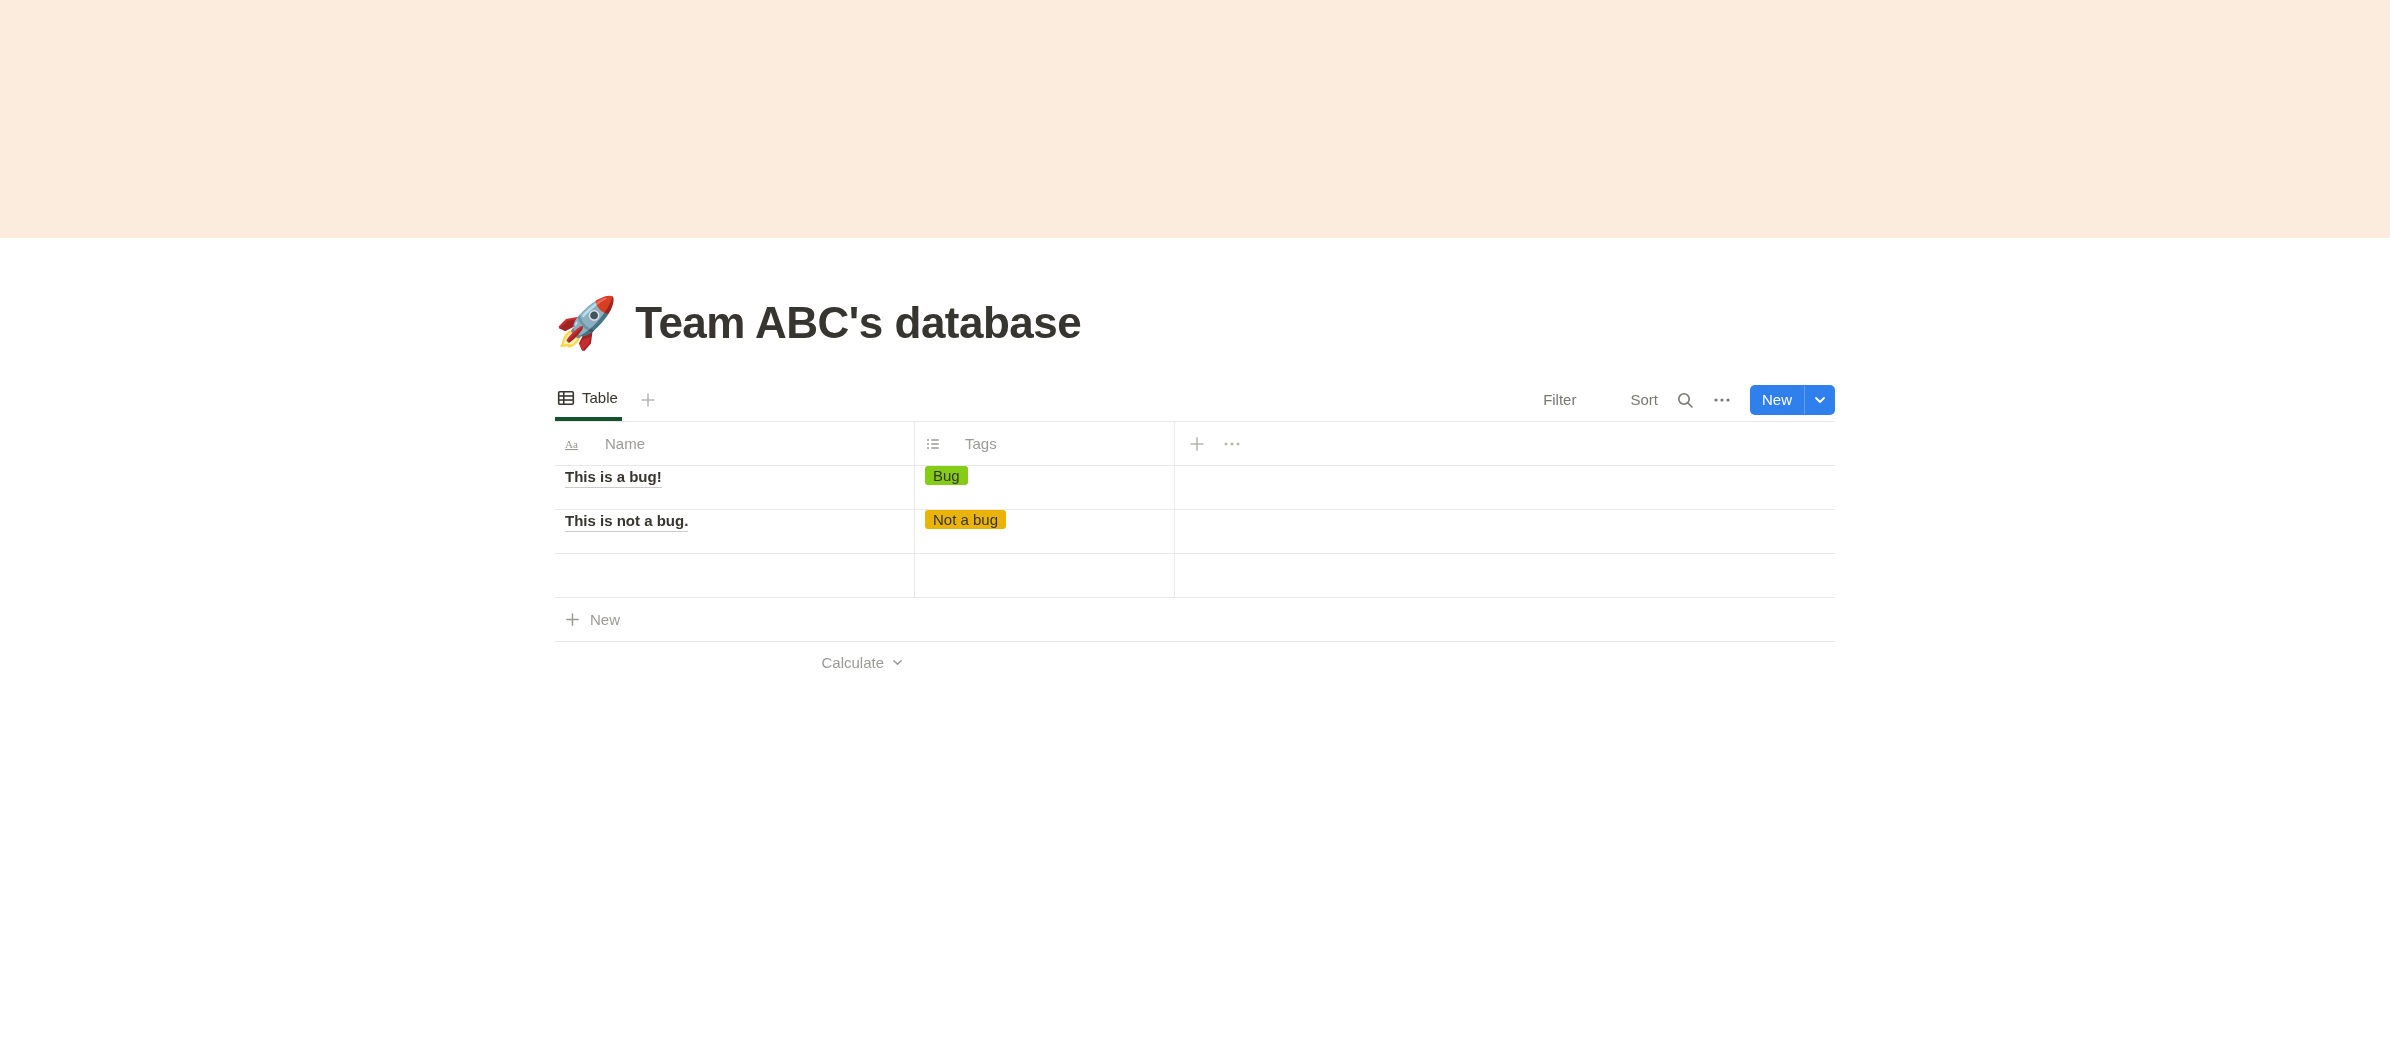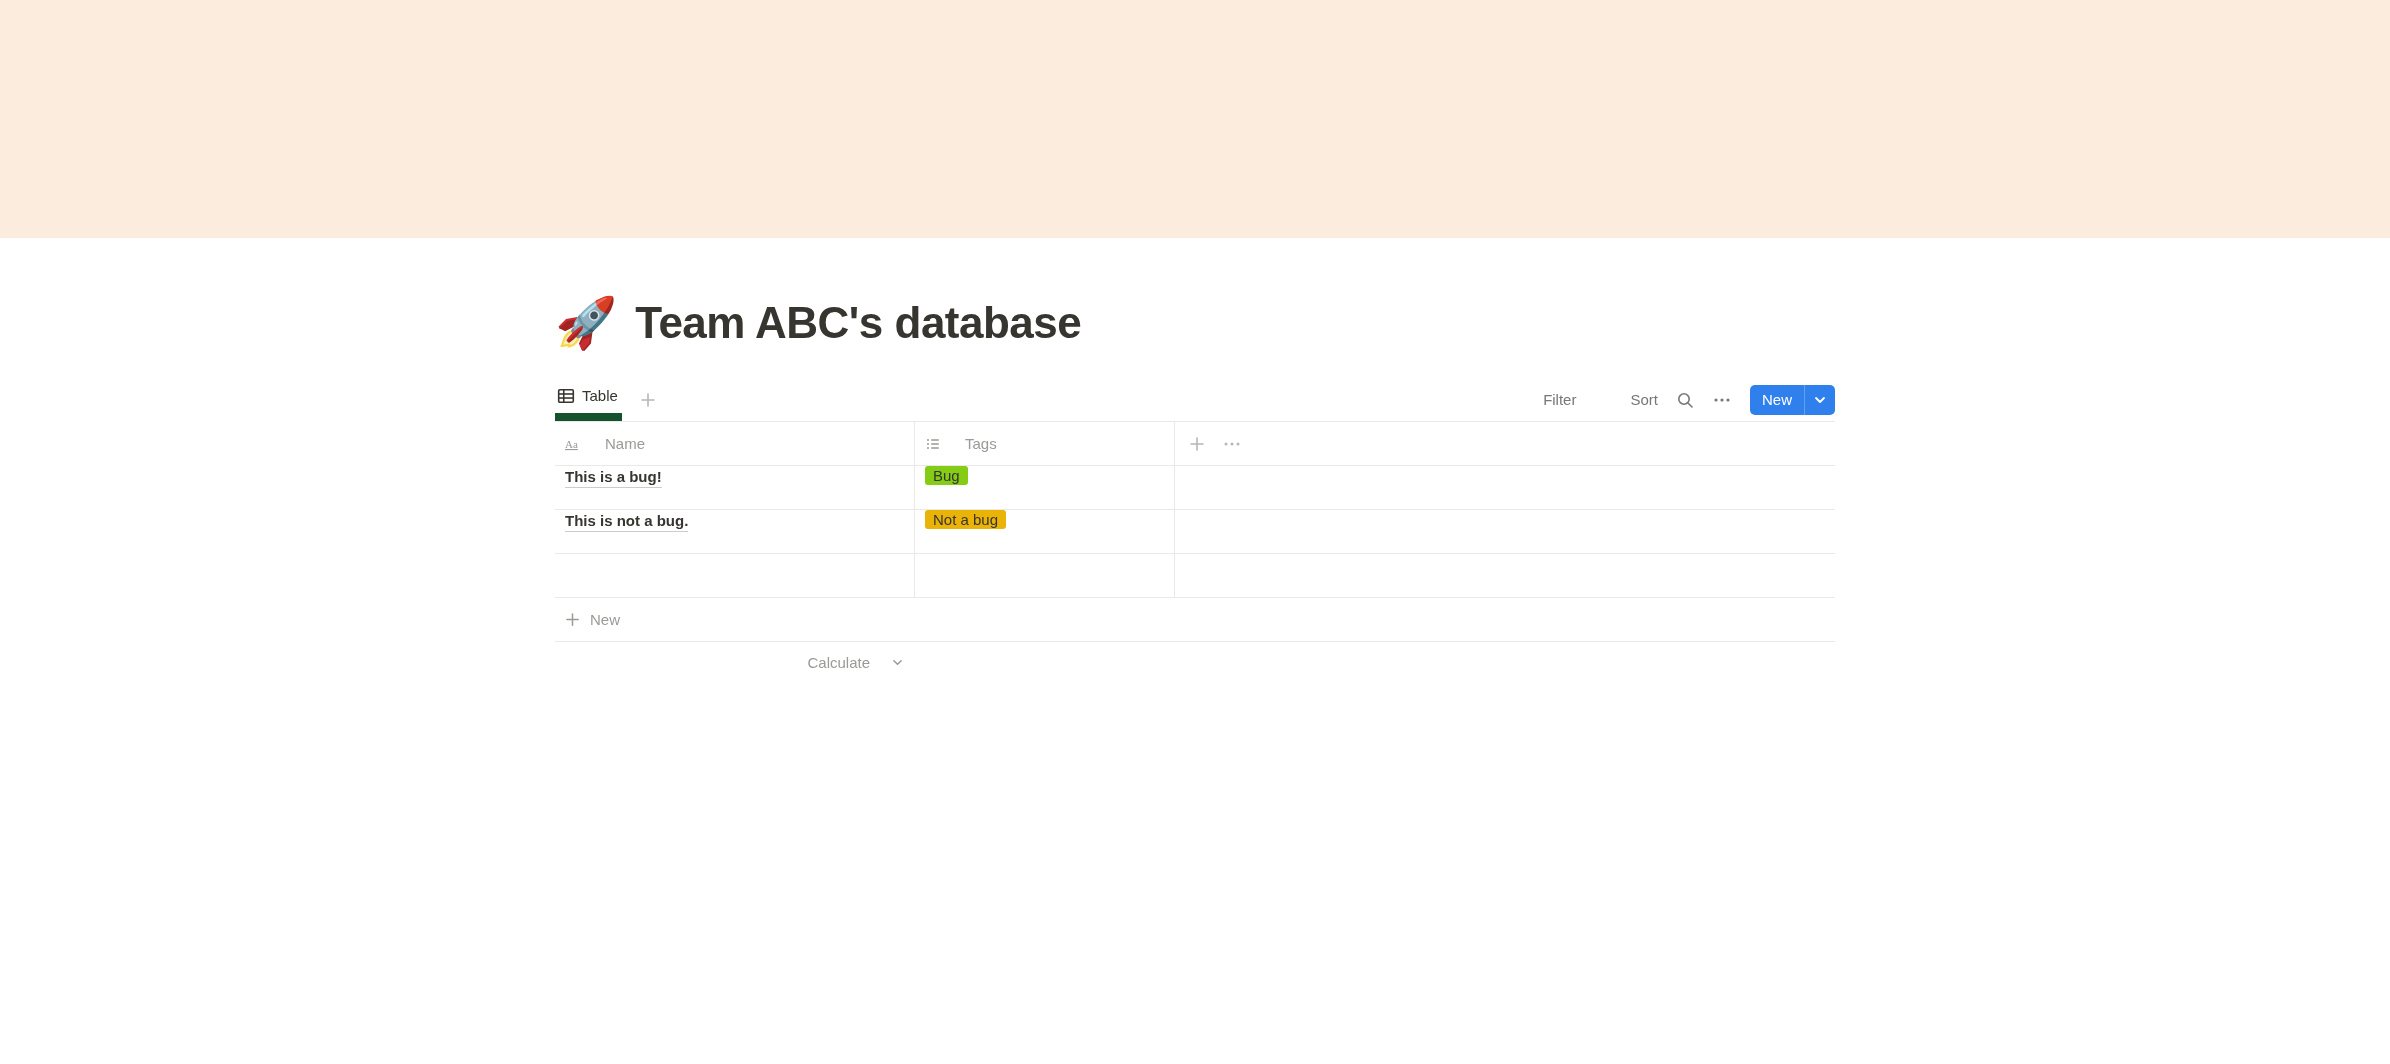--- a/index.html
+++ b/index.html
@@ -48,21 +48,21 @@
     align-items: center;
     gap: 12px;
     height: 100%;
   }
   .view-tab {
     display: flex;
     align-items: center;
     gap: 7px;
     height: 100%;
     padding: 0 4px 0 2px;
-    border-bottom: 8px solid #14532d;
+    border-bottom: 4px solid #14532d;
     font-weight: 500;
     font-size: 15px;
     cursor: pointer;
     color: #37352f;
   }
   .add-view {
     color: #b8b7b4;
     font-size: 20px;
     font-weight: 300;
     padding: 0 6px;
@@ -187,21 +187,21 @@
   }
   .footer-row {
     display: flex;
     height: 40px;
   }
   .calculate {
     width: 360px;
     display: flex;
     align-items: center;
     justify-content: flex-end;
-    gap: 22px;
+    gap: 8px;
     padding-right: 12px;
     color: #9b9a97;
     font-size: 15px;
     cursor: pointer;
   }
   svg { display: block; }
 </style>
 </head>
 <body>
 

